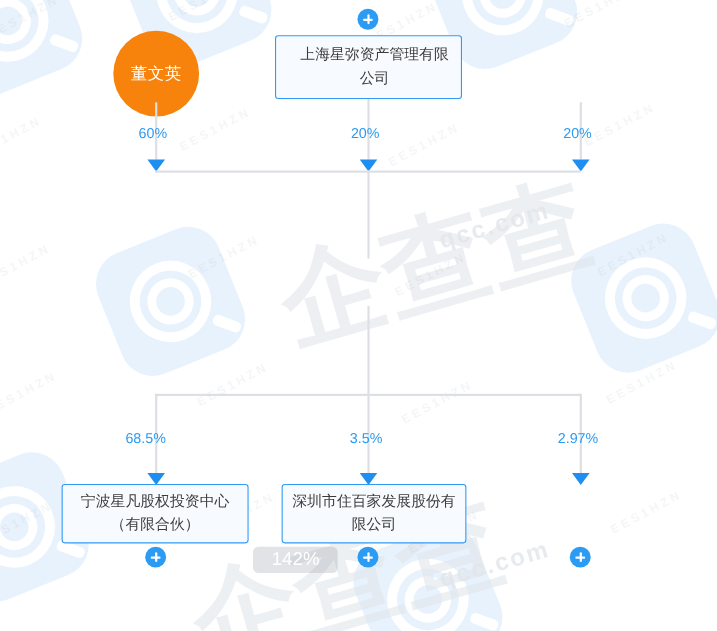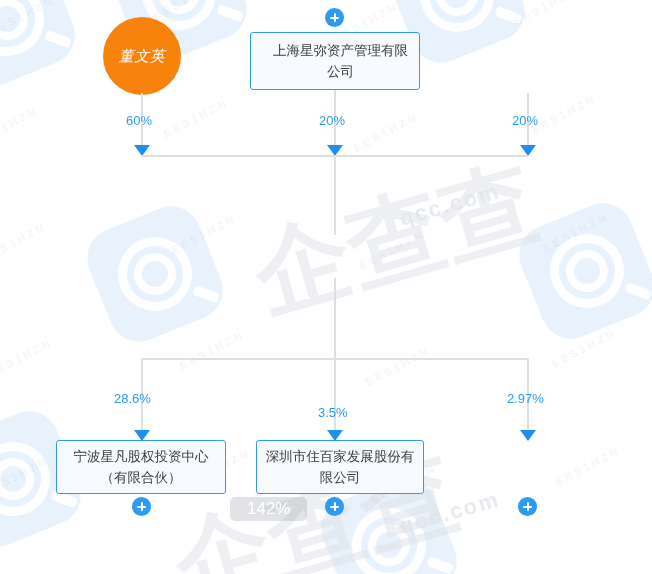--- a/index.html
+++ b/index.html
@@ -286,21 +286,21 @@
     <div class="wm-text" style="left:362px;  top:360px;">EES1HZN</div>
     <div class="wm-text" style="left:548px;  top:342px;">EES1HZN</div>
     <div class="wm-text" style="left:-20px;  top:470px;">EES1HZN</div>
     <div class="wm-text" style="left:182px;  top:462px;">EES1HZN</div>
     <div class="wm-text" style="left:368px;  top:478px;">EES1HZN</div>
     <div class="wm-text" style="left:552px;  top:460px;">EES1HZN</div>
   </div>
 
   <div class="graph">
 
-    <div class="person-node" style="left:103px; top:17px;font-style:italic;">
+    <div class="person-node" style="left:103px; top:28px;">
       <span>董文英</span>
     </div>
 
     <div class="plus-btn" style="left:325px; top:8px;"></div>
     <div class="company-box" style="left:250px; top:32px; width:170px; height:58px;padding-left:19px;">
       <span>上海星弥资产管理有限公司</span>
     </div>
 
 
     <div class="vline" style="left:141px; top:93px;  height:52px;"></div>
@@ -321,22 +321,22 @@
 
 
     <div class="vline" style="left:334px; top:278px; height:82px;"></div>
 
     <div class="hline" style="left:141px; top:358px; width:387px;"></div>
 
     <div class="vline" style="left:141px; top:358px; height:72px;"></div>
     <div class="vline" style="left:334px; top:358px; height:72px;"></div>
     <div class="vline" style="left:527px; top:358px; height:72px;"></div>
 
-    <div class="pct-label" style="left:114px; top:391px;">28.6%</div>
-    <div class="pct-label" style="left:318px; top:405px;">3.5%</div>
+    <div class="pct-label" style="left:114px; top:391px;">68.5%</div>
+    <div class="pct-label" style="left:318px; top:391px;">3.5%</div>
     <div class="pct-label" style="left:507px; top:391px;">2.97%</div>
 
     <div class="arrow-down" style="left:134px; top:430px;"></div>
     <div class="arrow-down" style="left:327px; top:430px;"></div>
     <div class="arrow-down" style="left:520px; top:430px;"></div>
 
     <div class="company-box" style="left:56px; top:440px; width:170px; height:54px;">
       <span>宁波星凡股权投资中心（有限合伙）</span>
     </div>
     <div class="plus-btn" style="left:132px; top:497px;"></div>

